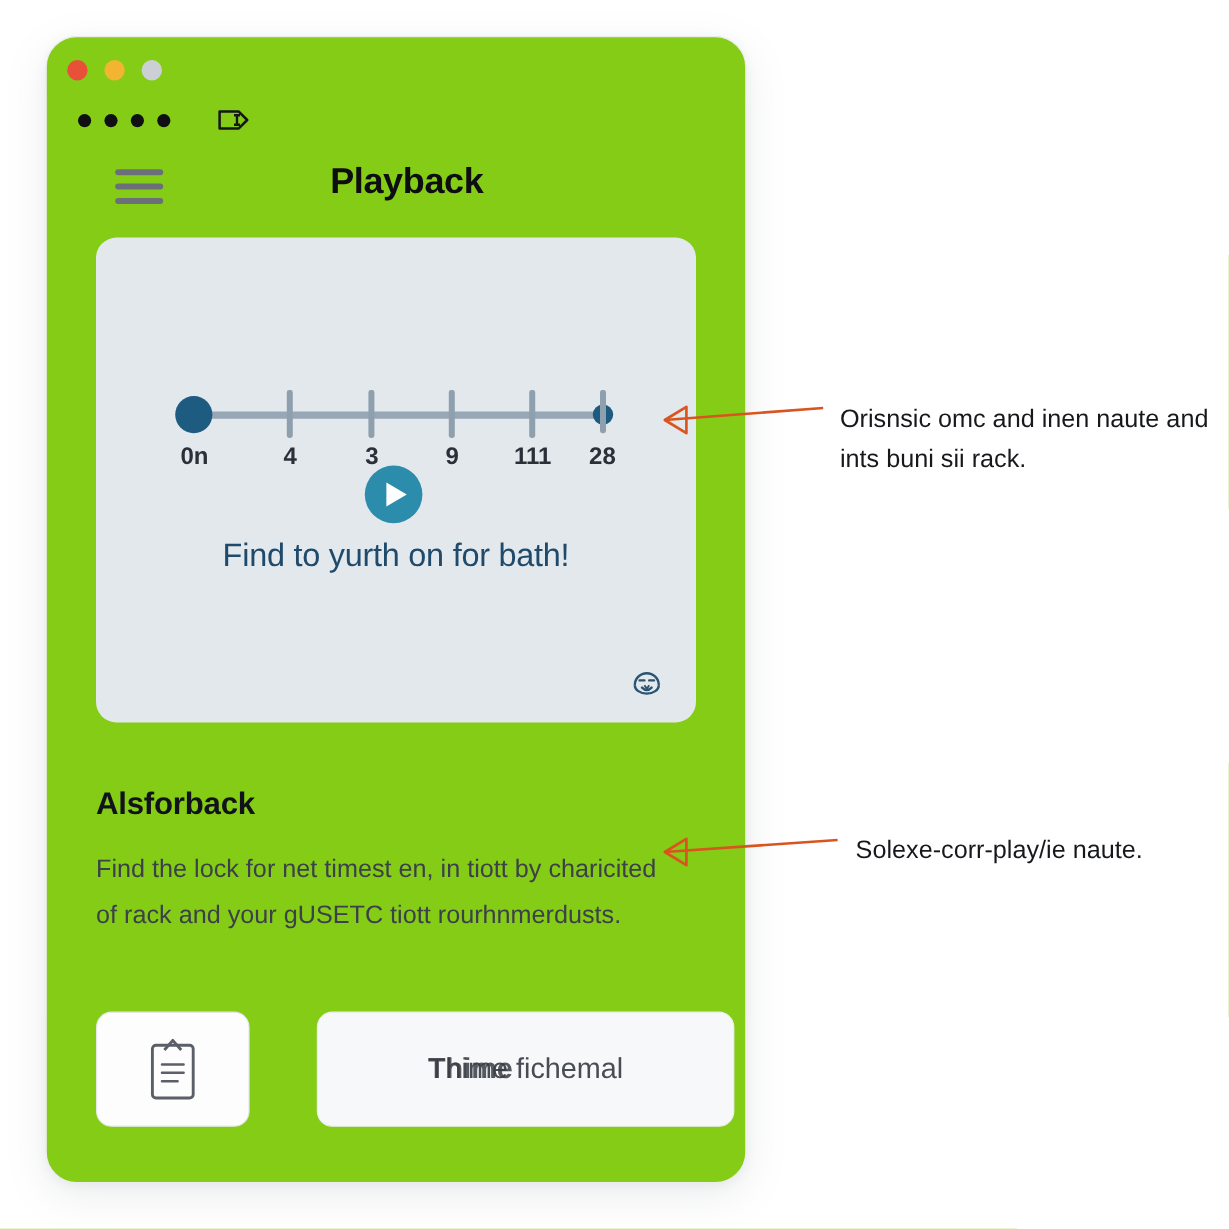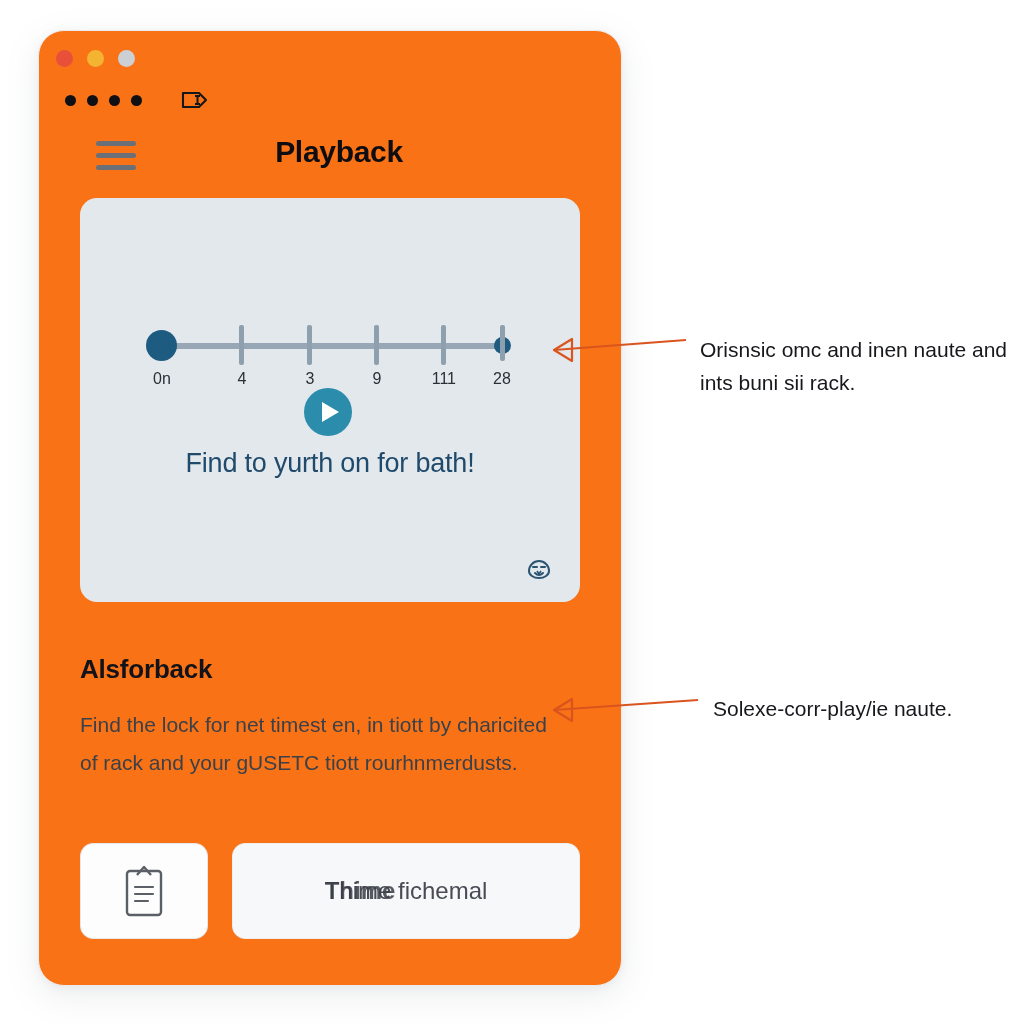--- a/index.html
+++ b/index.html
@@ -13,21 +13,21 @@
     position: relative;
   }
 
   
   #phone-frame {
     position: absolute;
     left: 38px;
     top: 30px;
     width: 584px;
     height: 956px;
-    background: #f97316;
+    background: #84cc16;
     border: 1px solid #ececee;
     border-radius: 26px;
     box-shadow: 0 10px 34px rgba(120,125,135,0.14),
                 0 2px 8px rgba(120,125,135,0.08);
     overflow: hidden;
   }
 
   
   #traffic-lights {
     position: absolute;
@@ -127,22 +127,22 @@
     right: -9px; top: -5px;
     width: 17px; height: 17px;
     border-radius: 50%;
     background: #1d5c80;
     cursor: pointer;
   }
   .tick-label {
     position: absolute;
     top: 28px;
     transform: translateX(-50%);
-    font-size: 16px;
-    font-weight: normal;
+    font-size: 20px;
+    font-weight: bold;
     color: #2b3038;
     white-space: nowrap;
   }
 
   
   #play-button {
     position: absolute;
     left: 224px;
     top: 190px;
     width: 48px; height: 48px;
@@ -219,20 +219,21 @@
   }
   #primary-action-button {
     width: 348px; height: 96px;
     background: #f7f8f9;
     border: 1px solid #eceef0;
     border-radius: 13px;
     display: flex;
     align-items: center;
     justify-content: center;
     cursor: pointer;
+    margin-left: 32px;
   }
   #primary-action-label {
     font-size: 24px;
     color: #474c55;
     position: relative;
   }
   #primary-action-label::before {
     content: "Thime";
     position: absolute;
     left: 0; top: 0;

